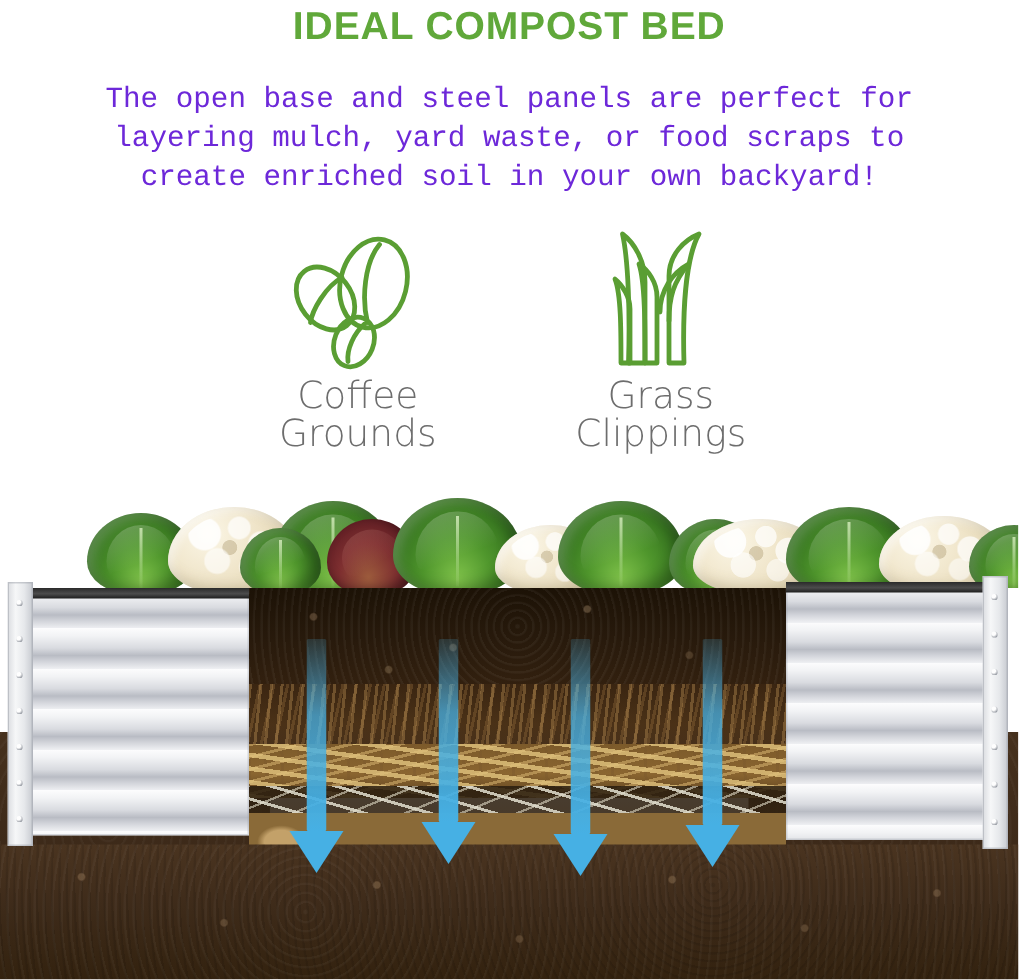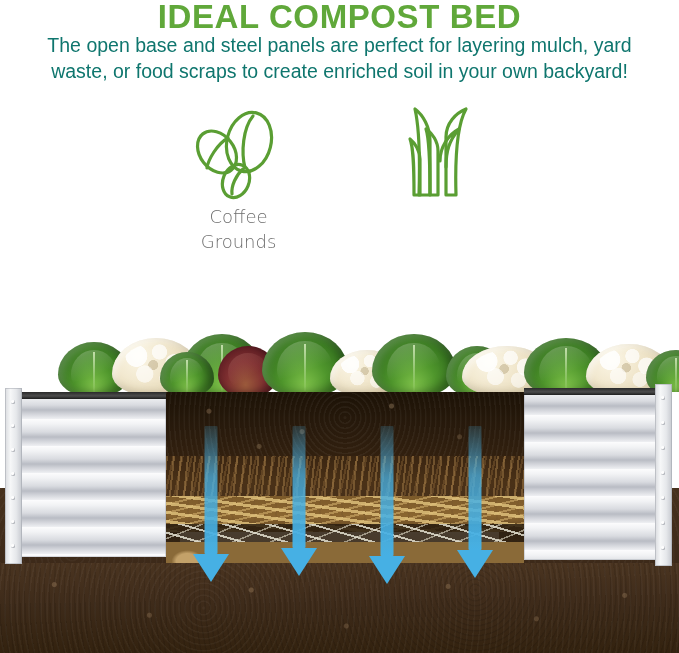--- a/index.html
+++ b/index.html
@@ -9,54 +9,54 @@
     background:#ffffff;
     overflow:hidden;
     position:relative;
   }
   #page { position:relative; width:679px; height:653px; background:#fff; overflow:hidden; }
 
   
   .header { width:100%; padding-top:2px; text-align:center; }
   .title {
     color:#60a83a;
-    font-size:33px;
+    font-size:26px;
     font-weight:bold;
     letter-spacing:0.6px;
     line-height:30px;
     font-family:"Liberation Sans", sans-serif;
   }
   .subtitle {
-    color:#0f766e;
+    color:#6d28d9;
     font-size:19.5px;
     font-weight:300;
     line-height:26px;
-    margin-top:0;
+    margin-top:21px;
     padding:0 40px;
-    font-family:Liberation Sans, sans-serif;
+    font-family:Liberation Mono, monospace;
   }
 
   
   .features {
     display:flex;
     justify-content:center;
     align-items:flex-start;
     margin-top:20px;
     padding:0 28px;
   }
   .feature { width:202px; text-align:center; }
   .feature .iconwrap {
     height:100px;
     display:flex;
     align-items:center;
     justify-content:center;
   }
   .feature .flabel {
     color:#6d6d6d;
-    font-size:18px;
+    font-size:25px;
     font-weight:300;
     line-height:25px;
     font-family:"DejaVu Sans", sans-serif;
     white-space:pre-line;
   }
 
   
   .photo {
     position:absolute;
     left:0; top:330px;
@@ -275,20 +275,22 @@
     <div class="feature">
       <div class="iconwrap">
         <svg class="ficon" width="84" height="94" viewBox="0 0 84 94" fill="none" stroke="#5a9e33" stroke-width="3.2" stroke-linecap="round" stroke-linejoin="round">
           <path d="M31 88 L31 34 C31 20 24 8 16 2 C20 20 21 56 20 88 Z"></path>
           <path d="M47 88 L47 30 C47 16 57 6 67 2 C58 18 56 54 57 88 Z"></path>
           <path d="M39 88 L39 44 C39 34 33 26 27 22 C31 34 31 62 31 88 Z"></path>
           <path d="M41 54 C41 40 49 28 60 22 C50 34 47 44 47 60"></path>
           <path d="M21 88 L21 52 C21 44 16 36 11 32 C15 42 15 66 15 88 Z"></path>
         </svg>
       </div>
+      <div class="flabel">Grass
+Clippings</div>
     </div>
 
   </div>
 
   <div class="photo">
 
     <div class="ground-wing" style="left:0;width:180px;height:165px;"></div>
     <div class="ground-wing" style="right:0;width:180px;height:165px;"></div>
 
     <div class="plantrow">

